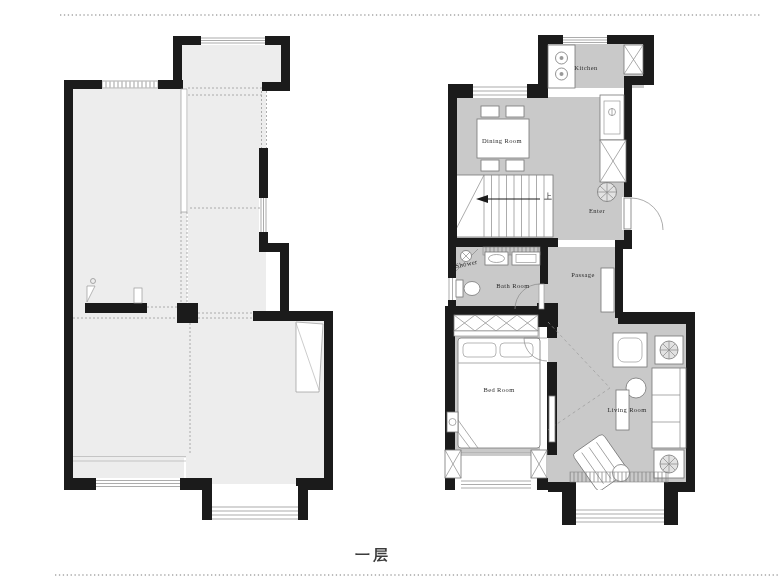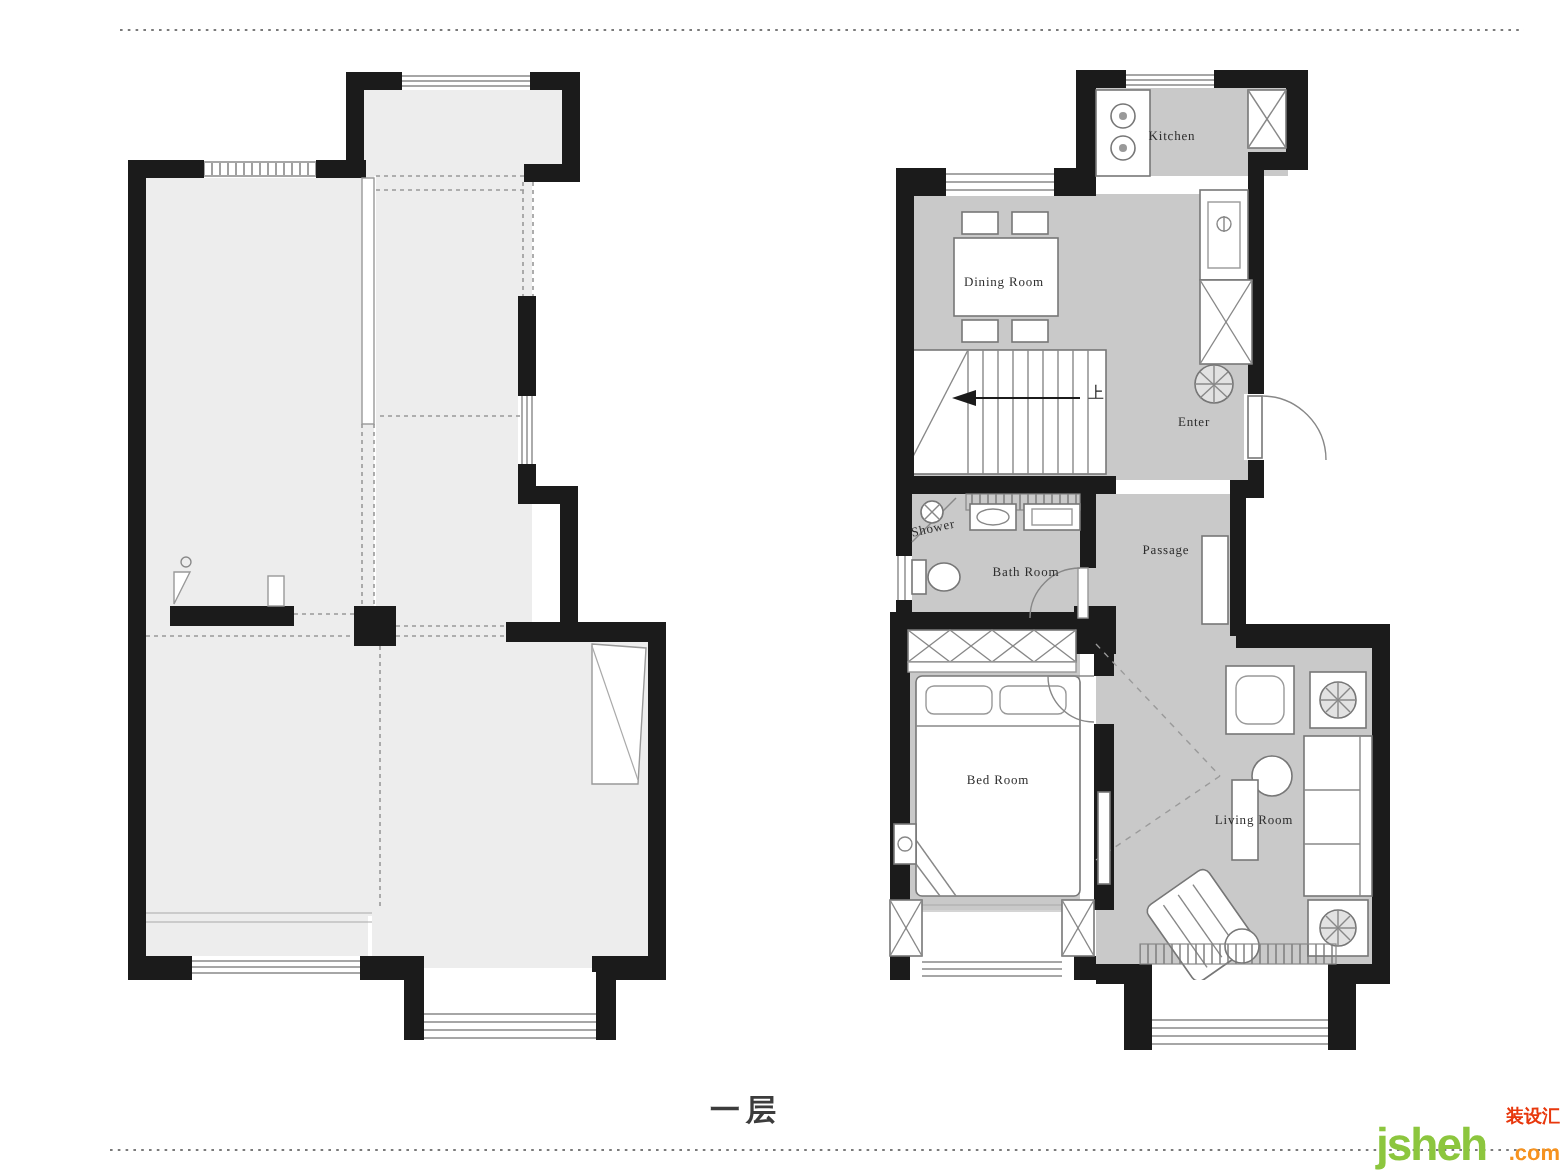--- a/index.html
+++ b/index.html
@@ -397,18 +397,13 @@
       <text class="lbl" x="513" y="288">Bath Room</text>
       <text class="lbl" x="583" y="277">Passage</text>
       <text class="lbl" x="499" y="392">Bed Room</text>
       <text class="lbl" x="627" y="412">Living Room</text>
     </g>
   </g>
 </svg>
 
 <div class="caption">一层</div>
 
-<div class="logo">
-  <span class="brand">jsheh</span>
-  <span class="badge">装设汇</span>
-  <span class="domain">.com</span>
 </div>
-</div>
 
 </body></html>

